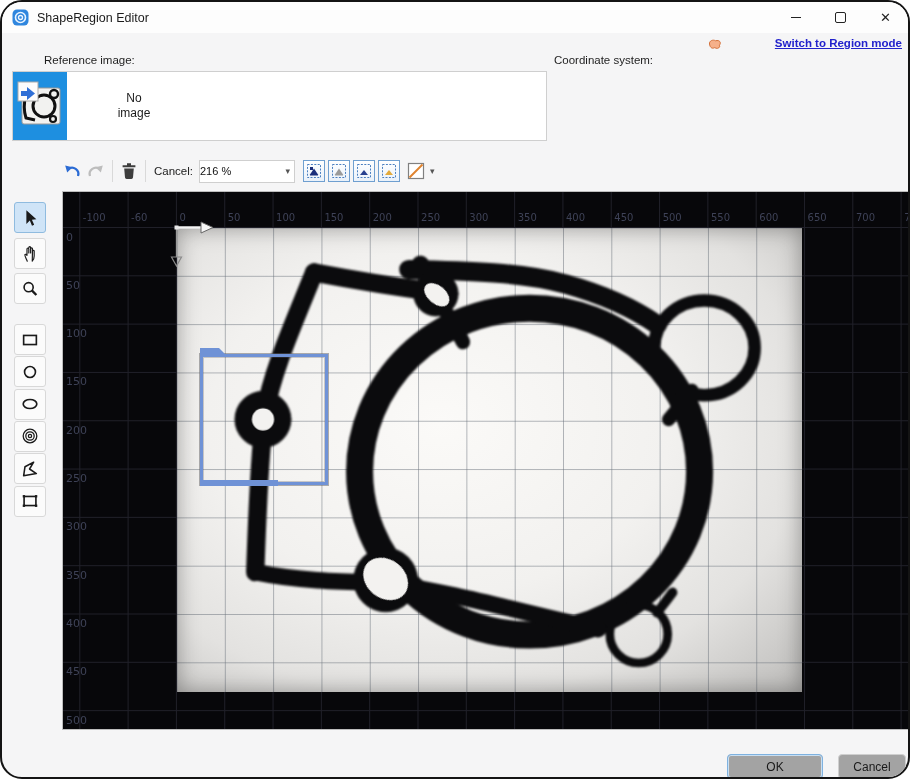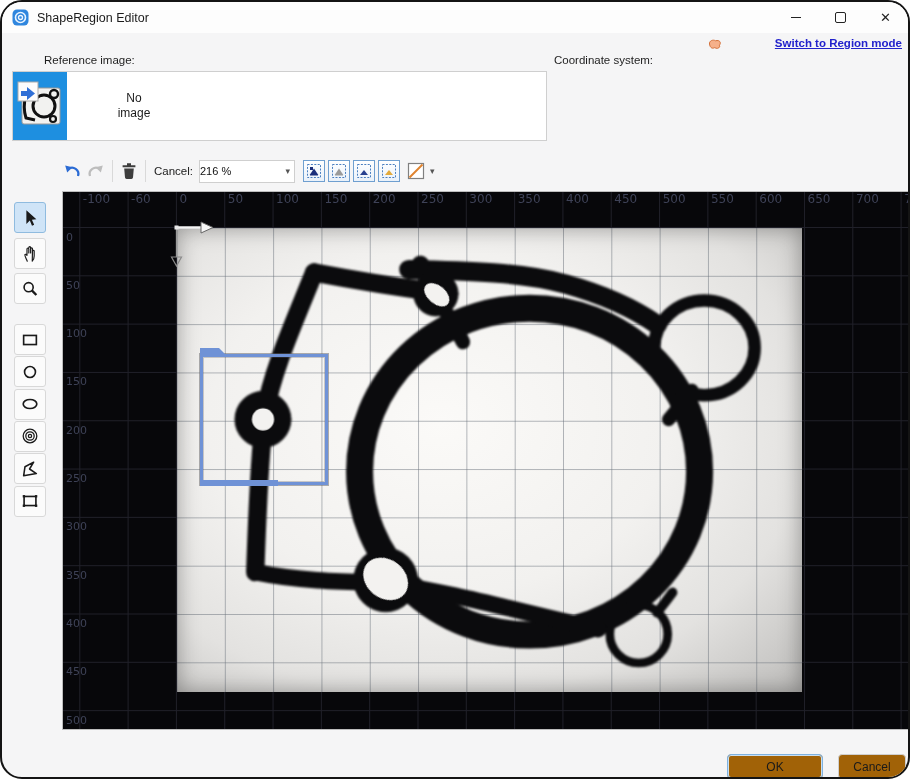--- a/index.html
+++ b/index.html
@@ -44,28 +44,28 @@
     background-image:linear-gradient(to right,#202029 1px,transparent 1px),linear-gradient(to bottom,#202029 1px,transparent 1px);
     background-size:48.32px 100%,100% 48.32px;background-position:16.3px 0,0 35px;}
   .image{position:absolute;left:113.5px;top:35.5px;width:625px;height:464px;
     background-image:
       linear-gradient(to right,rgba(104,112,122,.5) 1px,transparent 1px),
       linear-gradient(to bottom,rgba(104,112,122,.5) 1px,transparent 1px),
       radial-gradient(ellipse at 42% 42%,#fbfaf8 0%,#f2f1ef 45%,#e3e2e0 72%,#bdbcba 100%);
     background-size:48.32px 100%,100% 48.32px,100% 100%;background-position:-0.5px 0,0 -0.5px,0 0;
     box-shadow:inset 0 0 22px rgba(0,0,0,.35);}
   .gasket{position:absolute;left:0;top:0;}
-  .ruler-top span{position:absolute;top:0;font-family:"DejaVu Sans",sans-serif;font-size:12px;color:#3e4257;}
+  .ruler-top span{position:absolute;top:20px;font-family:"DejaVu Sans",sans-serif;font-size:10px;color:#3e4257;}
   .ruler-left span{position:absolute;left:3px;font-family:"DejaVu Sans",sans-serif;font-size:11px;color:#3e4257;}
   .axes{position:absolute;left:105px;top:24px;}
   .selection{position:absolute;left:137px;top:162px;width:128px;height:131px;border:3px solid #6f92d6;box-sizing:border-box;box-shadow:0 0 0 1px rgba(95,95,100,.5), inset 0 0 0 1px rgba(95,95,100,.3);}
   .sel-flag{position:absolute;left:-3px;top:-11px;}
   .sel-bar{position:absolute;left:-3px;bottom:-4px;width:78px;height:6px;background:#6f92d6;}
   
-  .btn{position:absolute;height:25px;background:#a16207;border:1px solid #cfcfcf;border-radius:4px;font-size:12px;color:#1a1a1a;display:flex;align-items:center;justify-content:center;box-sizing:border-box;}
+  .btn{position:absolute;height:25px;background:#a3a3a3;border:1px solid #cfcfcf;border-radius:4px;font-size:12px;color:#1a1a1a;display:flex;align-items:center;justify-content:center;box-sizing:border-box;}
   .btn-ok{left:725px;top:752px;width:96px;border:1px solid #7fb2e0;box-shadow:0 0 0 1px #c9dff2 inset;}
   .btn-cancel{left:836px;top:752px;width:68px;}
 </style>
 </head>
 <body>
 
 <div class="window">
 
   <div class="titlebar">
     <svg class="title-icon" viewBox="0 0 17 17">

